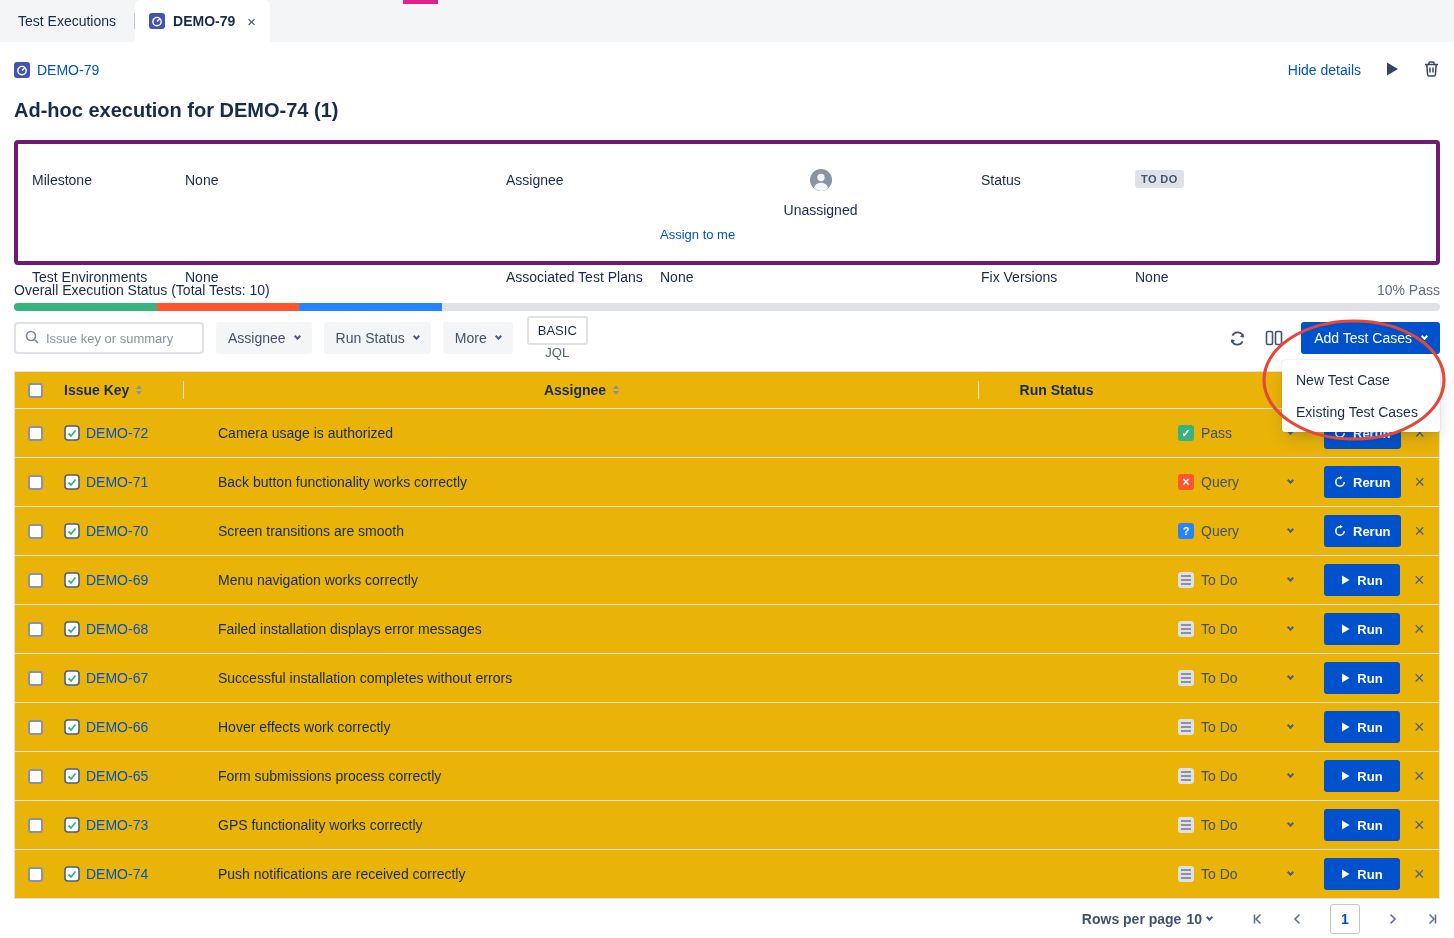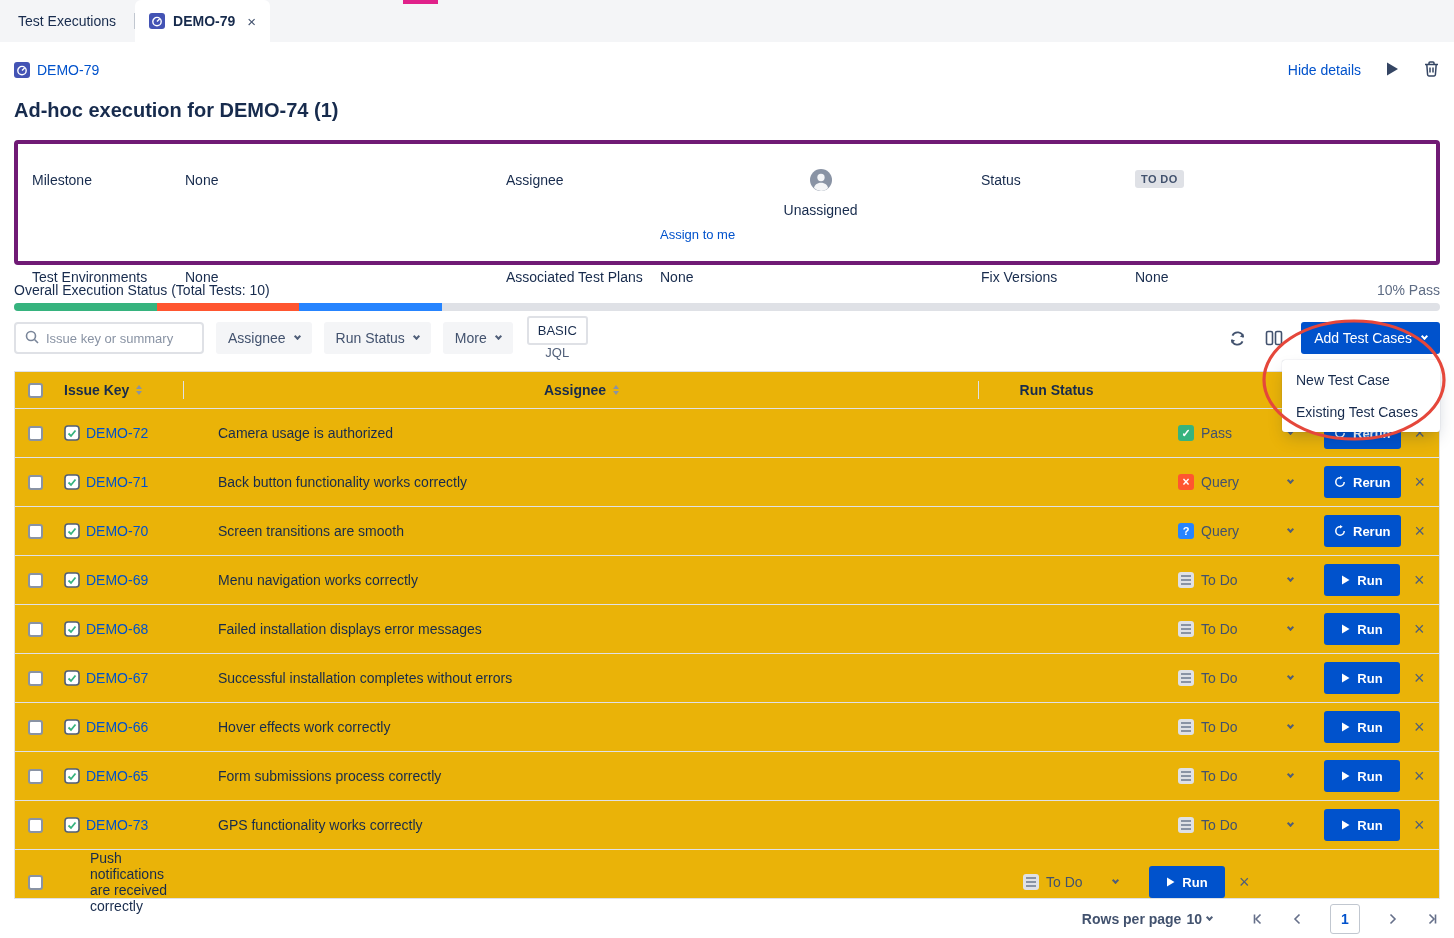--- a/index.html
+++ b/index.html
@@ -597,20 +597,29 @@
         <span>Run</span>
       </button>
       <span class="row-remove">×</span>
     </div>
   </div>
 
   <div class="trow">
     <div class="cell c-check">
           <span class="checkbox"></span>
         </div>
+    <div class="cell c-key">
+      <span class="test-icon">
+        <svg width="16" height="16">
+              <rect x="1" y="1" width="14" height="14" rx="3" fill="#fff" stroke="#505F79" stroke-width="1.6"></rect>
+              <path d="M4.5 8.5 7 11 11.5 5.5" stroke="#36B37E" stroke-width="1.8" fill="none"></path>
+            </svg>
+      </span>
+      <a class="issue-link-sm">DEMO-74</a>
+    </div>
     <div class="cell c-summary">
           <span>Push notifications are received correctly</span>
         </div>
     <div class="cell c-assignee"></div>
     <div class="cell c-status">
       <span class="sic todo"></span>
       <span class="st-label">To Do</span>
       <span class="chev chev-sm"></span>
     </div>
     <div class="cell c-actions">

